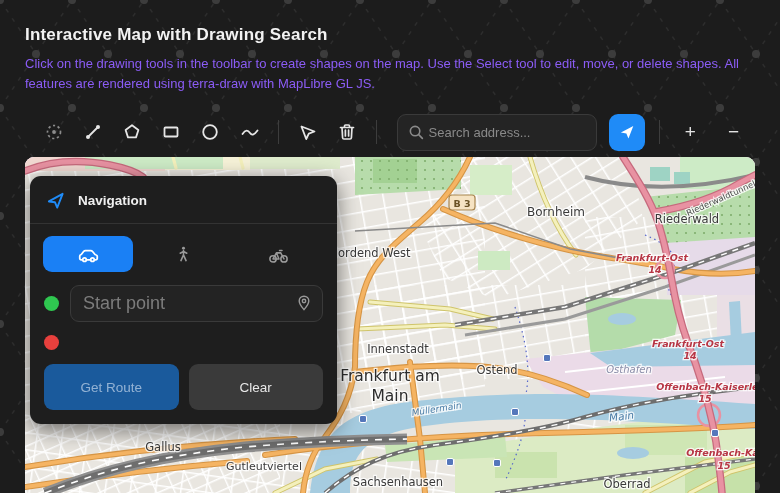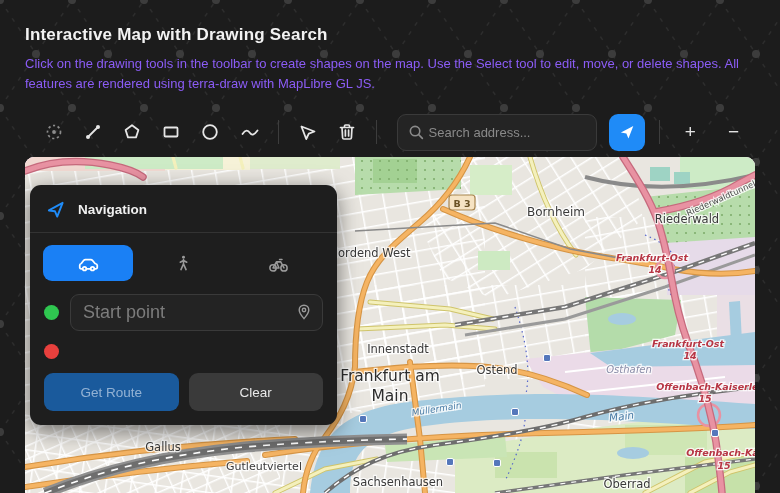--- a/index.html
+++ b/index.html
@@ -19,34 +19,34 @@
   .tb-divider { width:1px; height:24px; background:#3d3d3d; margin:0 9px; }
   .search-box { margin-left:11px; width:200px; height:37px; background:#242424; border:1px solid #3a3a3a; border-radius:9px; display:flex; align-items:center; padding:0 10px; gap:4px; }
   .search-box input { flex:1; background:transparent; border:none; outline:none; color:#ddd; font-size:13px; font-family:inherit; min-width:0; }
   .search-box input::placeholder { color:#8a8a8a; }
   .nav-btn { margin-left:12px; width:37px; height:37px; border:none; border-radius:9px; background:#1f8bf7; display:grid; place-items:center; cursor:pointer; }
   .zoom-btn { width:44px; height:38px; background:transparent; border:none; color:#e3e3e3; font-size:19px; cursor:pointer; font-family:inherit; }
 
   .map-wrap { position:relative; margin:6px 25px 0; width:730px; height:336px; border-radius:9px 9px 0 0; overflow:hidden; background:#f0abfc; }
   .map-wrap > svg.map { position:absolute; inset:0; }
 
-  .panel { position:absolute; left:5px; top:28px; width:307px; background:#1e1e1e; border-radius:11px; box-shadow:0 6px 22px rgba(0,0,0,.55); z-index:5; }
+  .panel { position:absolute; left:5px; top:19px; width:307px; background:#1e1e1e; border-radius:11px; box-shadow:0 6px 22px rgba(0,0,0,.55); z-index:5; }
   .panel-header { display:flex; align-items:center; gap:13px; padding:15px 16px 13px; border-bottom:1px solid #333; }
   .panel-title { color:#f0f0f0; font-size:13.5px; font-weight:700; }
   .modes { display:flex; gap:5px; padding:12px 13px 0; }
   .mode-btn { flex:1; height:36px; border:none; border-radius:9px; background:transparent; display:grid; place-items:center; cursor:pointer; }
   .mode-btn.active { background:#1a80f5; }
   .field-row { display:flex; align-items:center; gap:11px; padding:13px 14px 0; }
   .dot { width:15px; height:15px; border-radius:50%; flex:0 0 auto; }
   .field { position:relative; flex:1; }
   .field input { width:100%; height:37px; background:#232323; border:1px solid #3a3a3a; border-radius:9px; color:#ddd; font-size:18px; padding:0 20px 0 12px; outline:none; font-family:inherit; }
   .field input::placeholder { color:#7c7c7c; }
   .pin { position:absolute; right:10px; top:9px; }
   .actions { display:flex; gap:10px; padding:14px; }
-  .actions button { flex:1; height:38px; border:none; border-radius:9px; font-size:13.5px; cursor:pointer; font-family:inherit; }
+  .actions button { flex:1; height:46px; border:none; border-radius:9px; font-size:13.5px; cursor:pointer; font-family:inherit; }
   .btn-route { background:#1a5a9c; color:rgba(219,231,246,.62); }
   .btn-clear { background:#3a3a3a; color:#e8e8e8; }
 </style>
 </head>
 <body>
 
 <svg class="bg-pattern" width="780" height="493">
   <defs>
     <pattern id="diam" width="72" height="108" patternUnits="userSpaceOnUse">
       <path d="M0 0 L36 54 L72 0 M0 108 L36 54 L72 108" fill="none" stroke="#2d2d2d" stroke-width="1.4" stroke-dasharray="4 7"></path>

